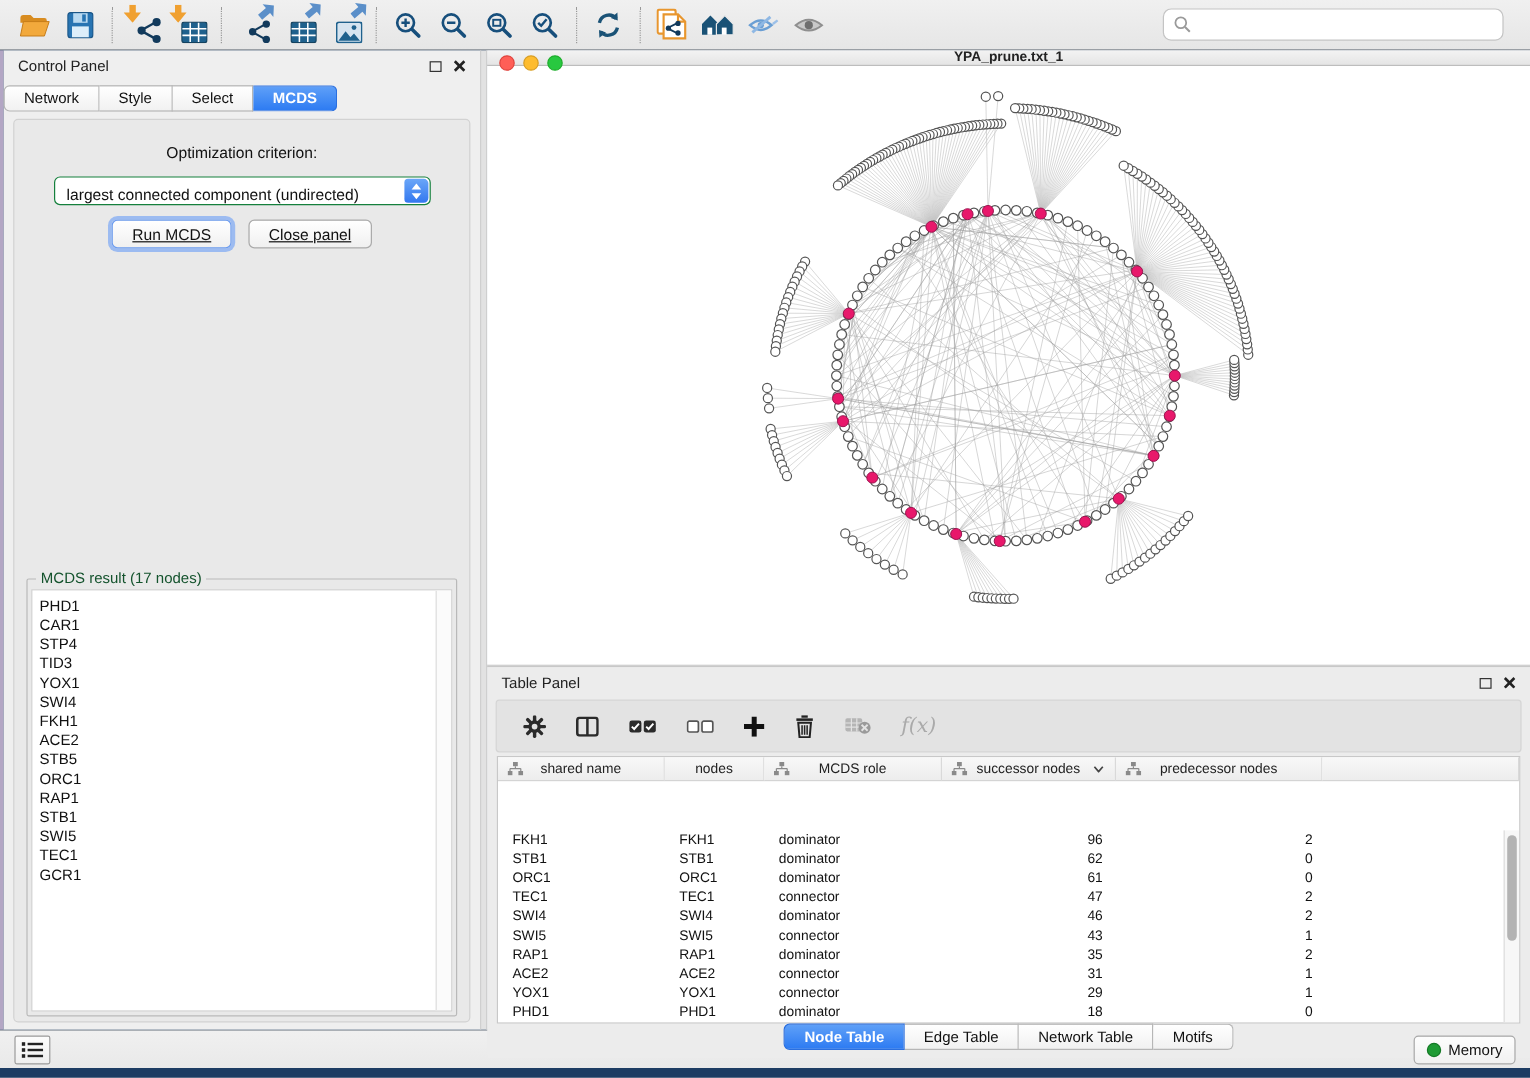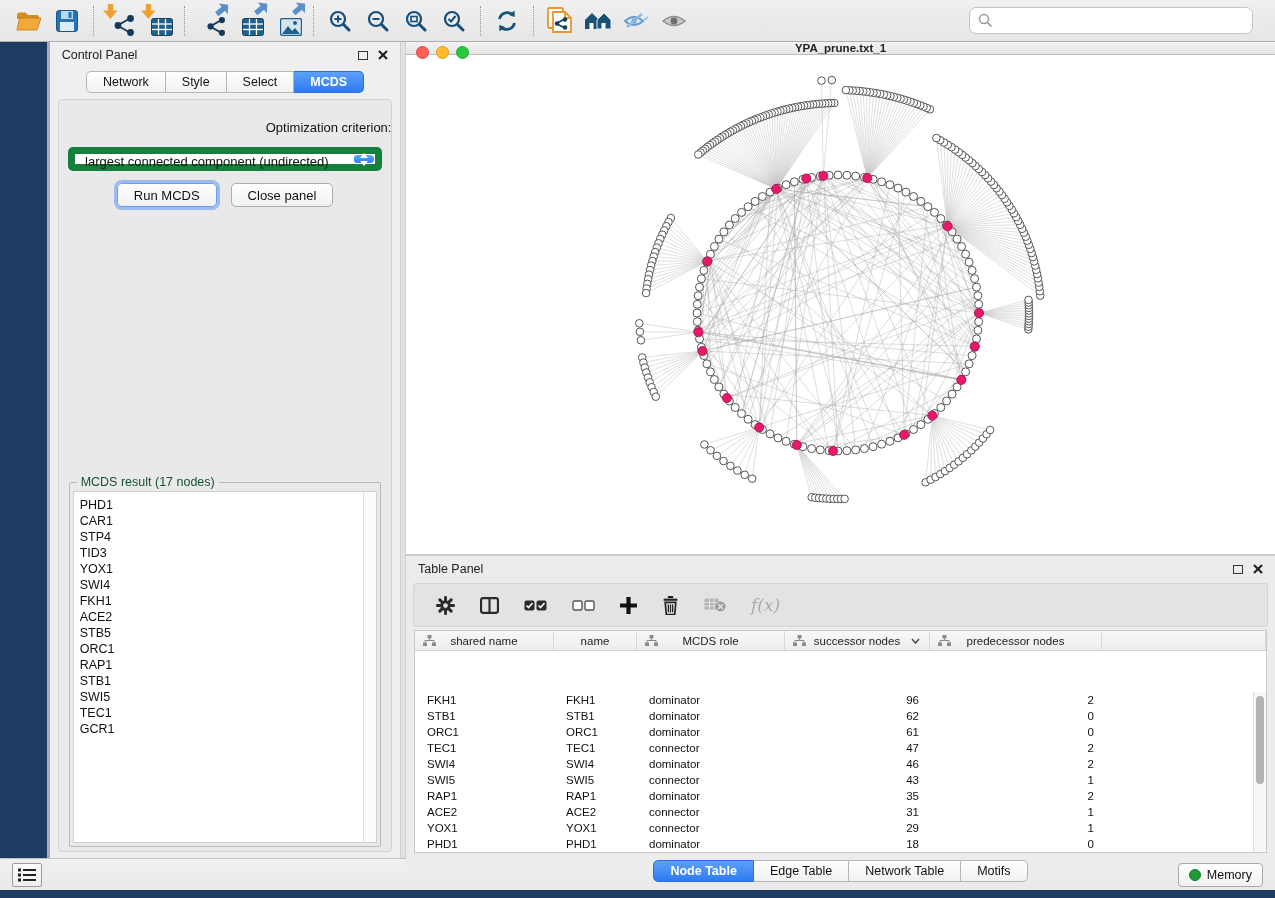--- a/index.html
+++ b/index.html
@@ -12,48 +12,48 @@
   .tbtn { width:38px; height:36px; display:flex; align-items:center; justify-content:center; position:relative; }
   .tsep { width:0; height:30px; border-left:1px dotted #999; margin:0 7px; }
   .combo { position:relative; width:30px; height:30px; }
   .combo .base { position:absolute; right:0; bottom:0; }
   .combo .ovl  { position:absolute; left:-2px; top:-2px; }
   .searchbox { margin-left:auto; margin-right:12px; width:284px; height:27px; background:#fff;
                border:1px solid #c4c4c4; border-radius:7px; display:flex; align-items:center; padding:0 8px; gap:6px; }
   .searchbox input { border:none; outline:none; flex:1; font-size:13px; font-family:inherit; background:transparent; }
 
   
-  .main { display:flex; height:816px;padding-left:47px; }
+  .main { display:flex; height:816px; }
   .lstrip { width:3px; background:#b3a6c4; }
   .vsplit { width:6px; background:#e2e2e2; border-left:1px solid #cfcfcf; border-right:1px solid #cfcfcf; }
 
   
   .cpanel { width:397px; background:#efefef; display:flex; flex-direction:column; }
   .phead { height:26px; display:flex; align-items:center; padding:0 12px; font-size:12.5px; color:#222; }
   .phead .sp { flex:1; }
   .float-ic { width:10px; height:9px; border:1.5px solid #333; display:inline-block; margin-right:10px; }
-  .tabrow { display:flex; justify-content:center; padding:3px 0 6px; }
+  .tabrow { display:flex; padding:3px 0 6px; }
   .seg { height:22px; display:flex; align-items:center; padding:0 16px; font-size:12.5px;
          background:linear-gradient(#ffffff,#f1f1f1); border:1px solid #b6b6b6; border-left:none; color:#111; }
   .seg:first-child { border-left:1px solid #b6b6b6; border-radius:5px 0 0 5px; }
   .seg:last-child { border-radius:0 5px 5px 0; }
   .seg.active { background:linear-gradient(#5fa0f8,#2d7bf2); color:#fff; border-color:#2a6fe0; font-weight:bold; }
   .cbody { flex:1; margin:0 8px 6px; background:#e9e9e9; border:1px solid #d2d2d2; border-radius:4px;
            display:flex; flex-direction:column; }
-  .optlabel { text-align:right; margin-top:20px; font-size:13px; }
-  .dropdown { width:314px; height:24px; margin:12px auto 0; background:#fff; border:7px solid #15803d;
-              border-radius:5px; display:flex; align-items:flex-start; padding-left:10px; font-size:13px; position:relative; }
+  .optlabel { text-align:center; margin-top:20px; font-size:13px; }
+  .dropdown { width:314px; height:24px; margin:12px auto 0; background:#fff; border:1px solid #15803d;
+              border-radius:5px; display:flex; align-items:flex-end; padding-left:10px; font-size:13px; position:relative; }
   .stepper { position:absolute; right:1px; top:1px; bottom:1px; width:20px; border-radius:3px 4px 4px 3px;
              background:linear-gradient(#6aa6f8,#3377ef); display:flex; flex-direction:column;
              align-items:center; justify-content:center; gap:3px; }
   .tri-up { width:0; height:0; border-left:4px solid transparent; border-right:4px solid transparent; border-bottom:5px solid #fff; }
   .tri-dn { width:0; height:0; border-left:4px solid transparent; border-right:4px solid transparent; border-top:5px solid #fff; }
   .btnrow { display:flex; justify-content:center; gap:14px; margin-top:12px; }
   .btn { height:24px; padding:0 16px; font-size:13px; font-family:inherit; color:#111;
-         background:linear-gradient(#ffffff,#f0f0f0); border:1px solid #ababab; border-radius:5px; }
+         background:linear-gradient(#ffffff,#f0f0f0); border:1px solid #ababab; border-radius:5px;text-decoration:underline; }
   .btn.focus { box-shadow:0 0 0 3px rgba(92,150,248,.55); border-color:#6f9ef0; }
   fieldset.mcds { margin:268px 10px 0; border:1px solid #b9b9b9; padding:2px 3px 3px; border-radius:2px; }
   fieldset.mcds legend { font-size:12.5px; padding:0 4px; margin-left:4px; color:#14532d; }
   .mcds-listwrap { background:#fff; border:1px solid #cfcfcf; height:352px; position:relative; overflow:hidden; }
   .mcds-items { padding:5px 0 0 6px; }
   .mcds-item { font-size:12.5px; line-height:16px; color:#111; }
   .mcds-scroll { position:absolute; right:0; top:0; bottom:0; width:13px; border-left:1px solid #dcdcdc; background:#fbfbfb; }
 
   
   .rcol { width:869px; display:flex; flex-direction:column; background:#ececec; }
@@ -81,21 +81,21 @@
   .hcell .tree { position:absolute; left:8px; top:4px; }
   .hcell .chev { position:absolute; right:9px; top:7px; }
   .tbody { flex:1; position:relative; }
   .trow { height:16px; }
   .tcell { font-size:11.5px; line-height:16px; color:#111; white-space:nowrap; overflow:hidden; }
   .tcell.c0,.tcell.c1,.tcell.c2 { padding-left:12px; }
   .tcell.c3 { text-align:right; padding-right:11px; }
   .tcell.c4 { text-align:right; padding-right:8px; }
   .tscroll { position:absolute; right:0; top:0; bottom:0; width:13px; border-left:1px solid #ddd; background:#f7f7f7; }
   .tthumb { position:absolute; left:2px; right:2px; top:4px; height:88px; background:#b3b3b3; border-radius:5px; }
-  .ttabs { height:29px; display:flex; align-items:flex-end; justify-content:center; }
+  .ttabs { height:29px; display:flex; align-items:flex-start; justify-content:center; }
 
   
   .statusbar { height:32px; background:linear-gradient(#f0f0f0,#e9e9e9); border-top:1px solid #c2c2c2;
                display:flex; align-items:center; padding:0 12px; }
   .listbtn { width:30px; height:24px; border:1px solid #9c9c9c; background:linear-gradient(#fcfcfc,#efefef);
              border-radius:2px; display:flex; align-items:center; justify-content:center; }
   .membtn { margin-left:auto; height:24px; padding:0 10px; border:1px solid #a9a9a9; border-radius:4px;
             background:linear-gradient(#fdfdfd,#f1f1f1); display:flex; align-items:center; gap:6px; font-size:12.5px; }
   .memdot { width:12px; height:12px; border-radius:50%; background:#1f9b35; border:1px solid #157a27; }
   .bstrip { height:8px; background:#1d3c63; }
@@ -1099,21 +1099,21 @@
           <div class="hcell">
             <svg class="tree" width="13" height="12" viewBox="0 0 13 12">
               <rect x="4.5" y="0" width="4" height="3.5" fill="#8a8a8a"></rect>
               <path d="M6.5 3.5 v2 M2 5.5 h9 M2 5.5 v2 M11 5.5 v2" stroke="#8a8a8a" fill="none"></path>
               <rect x="0" y="7.5" width="4" height="3.5" fill="#8a8a8a"></rect>
               <rect x="9" y="7.5" width="4" height="3.5" fill="#8a8a8a"></rect>
             </svg>
             <span>shared name</span>
           </div>
           <div class="hcell">
-            <span>name</span>
+            <span>nodes</span>
           </div>
           <div class="hcell">
             <svg class="tree" width="13" height="12" viewBox="0 0 13 12">
               <rect x="4.5" y="0" width="4" height="3.5" fill="#8a8a8a"></rect>
               <path d="M6.5 3.5 v2 M2 5.5 h9 M2 5.5 v2 M11 5.5 v2" stroke="#8a8a8a" fill="none"></path>
               <rect x="0" y="7.5" width="4" height="3.5" fill="#8a8a8a"></rect>
               <rect x="9" y="7.5" width="4" height="3.5" fill="#8a8a8a"></rect>
             </svg>
             <span>MCDS role</span>
           </div>

